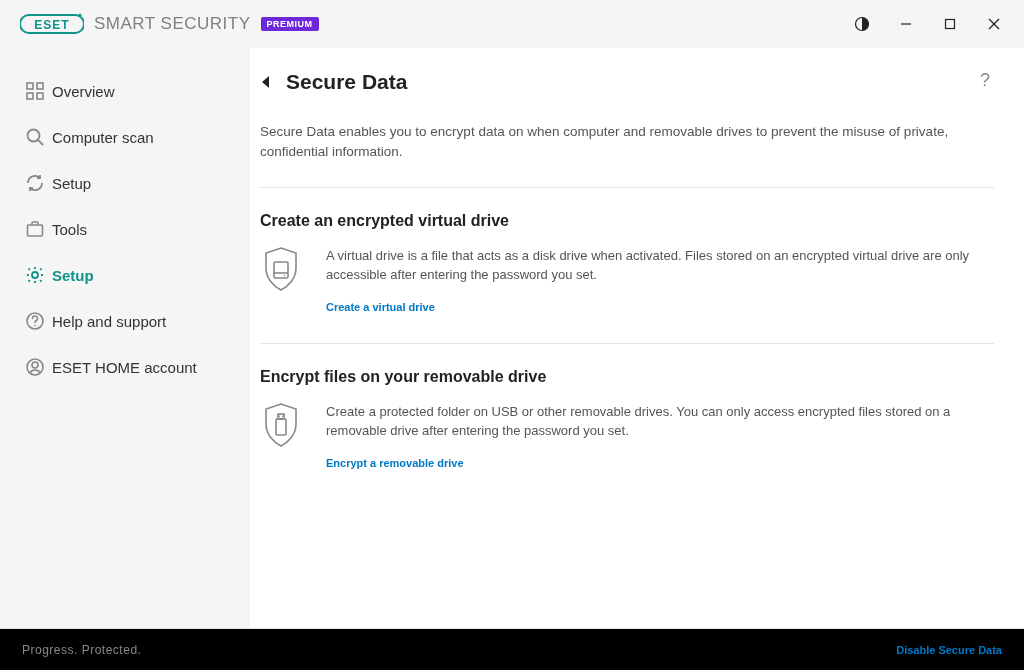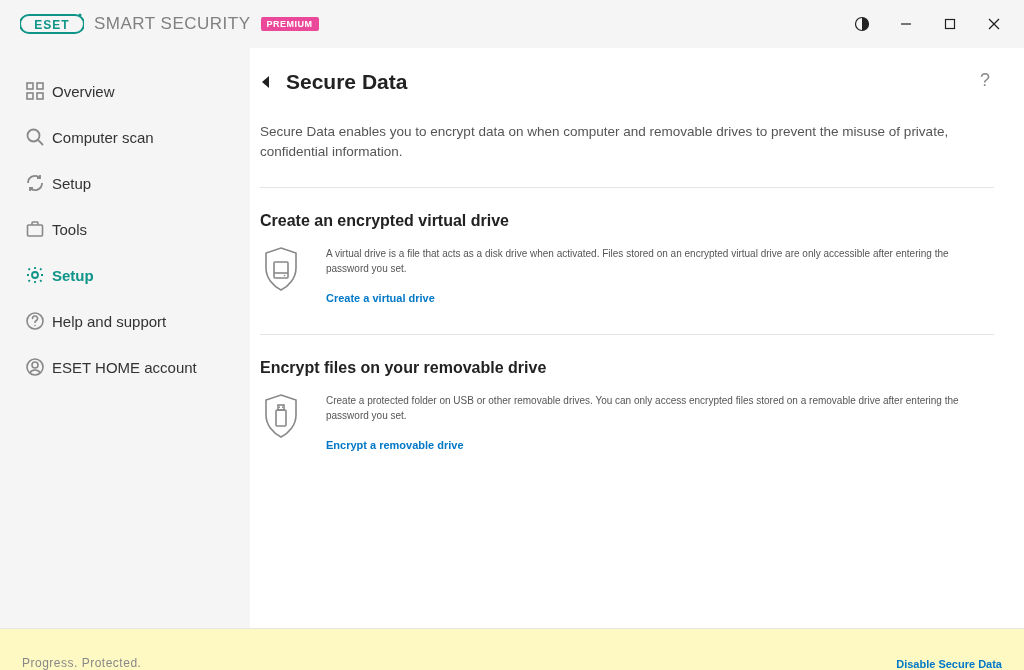--- a/index.html
+++ b/index.html
@@ -28,21 +28,21 @@
       align-items: flex-end;
       text-decoration: underline;
     }
     .brand-text {
       color: #808080;
       font-size: 17px;
       font-weight: 400;
       letter-spacing: 0.5px;
     }
     .brand-badge {
-      background: #ec4899;
+      background: #6d28d9;
       color: #fff;
       font-size: 9px;
       font-weight: 700;
       letter-spacing: 0.5px;
       padding: 2px 6px;
       border-radius: 2px;
     }
     .win-controls {
       display: flex;
       align-items: center;
@@ -144,40 +144,40 @@
     .section-icon {
       width: 42px;
       flex-shrink: 0;
       display: flex;
       justify-content: center;
     }
     .section-content {
       flex: 1;
     }
     .section-desc {
-      font-size: 10px;
+      font-size: 13px;
       color: #555;
       line-height: 1.5;
       margin-bottom: 12px;
     }
     .action-link {
       font-size: 11px;
       color: #0078c8;
       font-weight: 600;
       cursor: pointer;
       display: inline-block;
     }
     .footer {
       height: 42px;
       display: flex;
-      align-items: flex-end;
+      align-items: center;
       justify-content: space-between;
       padding: 0 22px;
       border-top: 1px solid #e5e5e5;
-      background: #fef9c3;
+      background: #000000;
     }
     .footer-left {
       font-size: 12px;
       color: #888;
       letter-spacing: 0.5px;
     }
     .footer-right {
       font-size: 11px;
       color: #0078c8;
       font-weight: 600;

